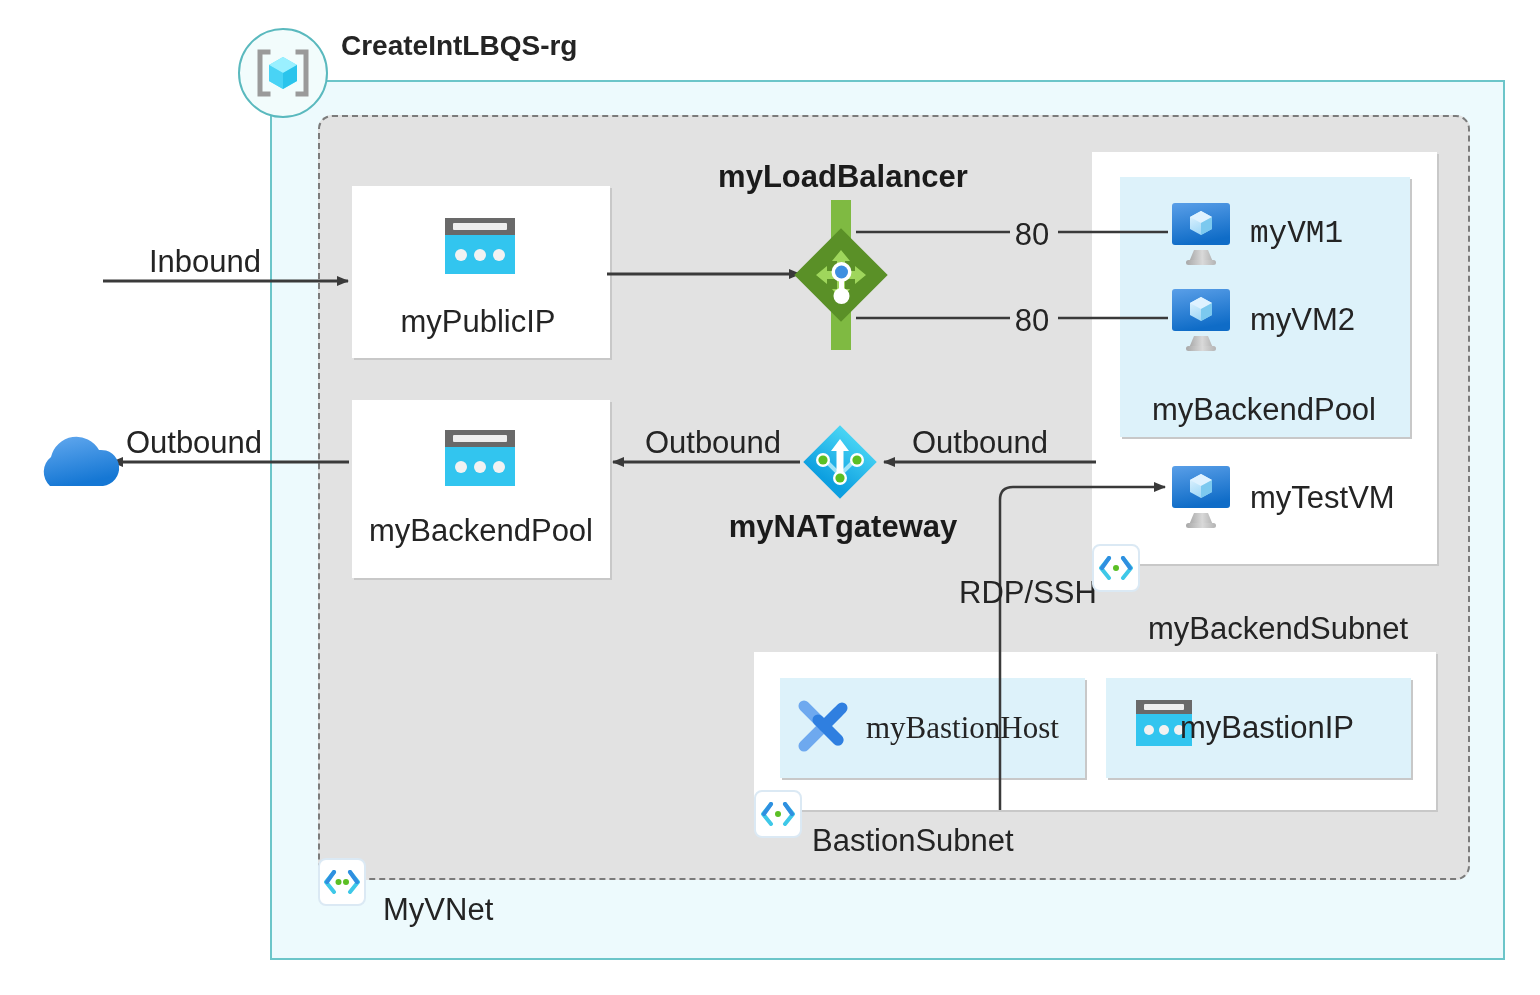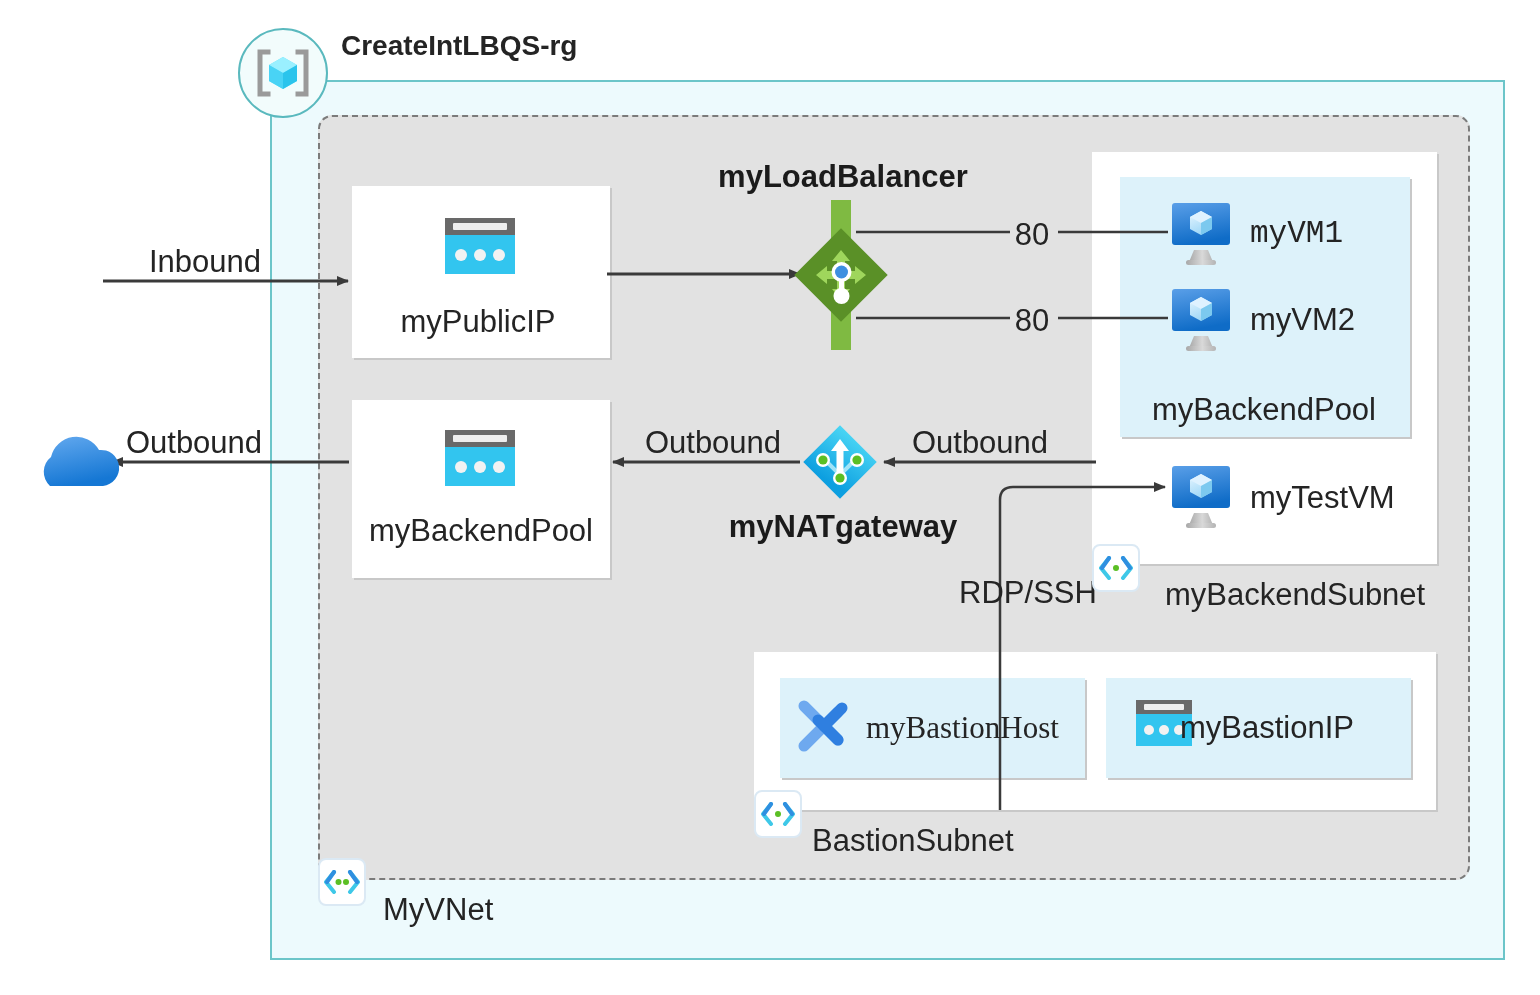--- a/index.html
+++ b/index.html
@@ -90,21 +90,21 @@
   #outbound-left  { left: 194px; top: 427px; }
   #outbound-mid   { left: 713px; top: 427px; }
   #outbound-right { left: 980px; top: 427px; }
   #rdpssh-label   { left: 1004px; top: 577px; margin-left: 24px; }
   #port1-label    { left: 1032px; top: 219px; }
   #port2-label    { left: 1032px; top: 305px; }
   #vm1-label      { left: 1250px; top: 218px; font-family: Liberation Mono, monospace; }
   #vm2-label      { left: 1250px; top: 304px; }
   #testvm-label   { left: 1250px; top: 482px; text-align: right; }
   #backendpool-label { left: 1264px; top: 394px; }
-  #backendsubnet-label { left: 1148px; top: 579px; margin-left: 17px; }
+  #backendsubnet-label { left: 1148px; top: 613px; }
   #bastionsubnet-label { left: 812px; top: 825px; }
   #vnet-label     { left: 383px; top: 894px; }
   #bastionhost-label { left: 866px; top: 712px; font-family: Liberation Serif, serif; }
   #bastionip-label   { left: 1180px; top: 712px; }
 
   
   #wires { position: absolute; left: 0; top: 0; width: 1540px; height: 995px; pointer-events: none; }
 
   
   .icon { position: absolute; }

